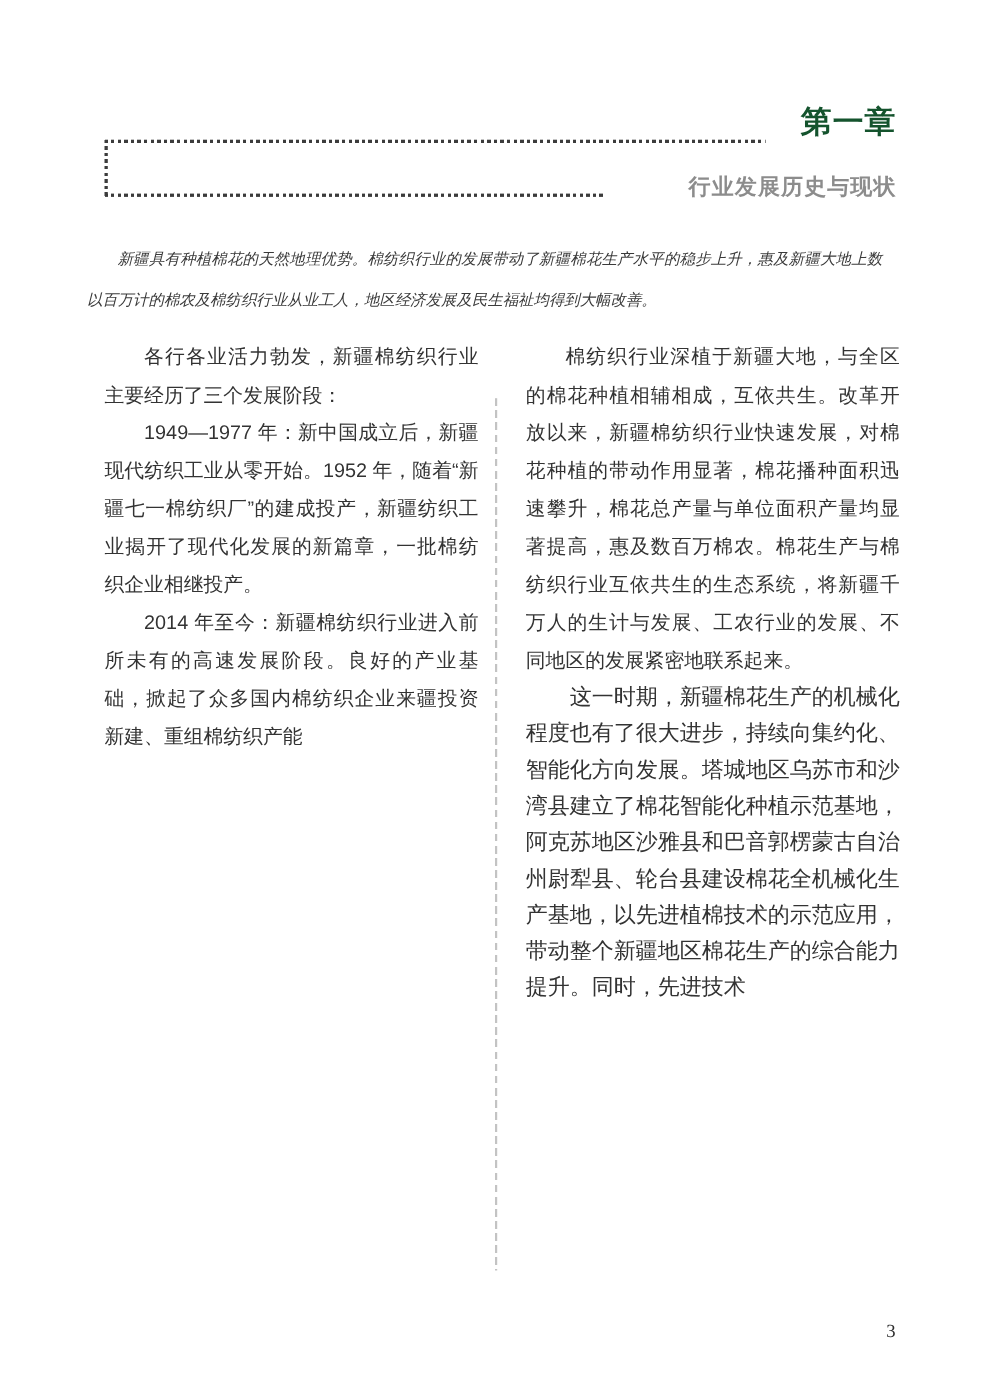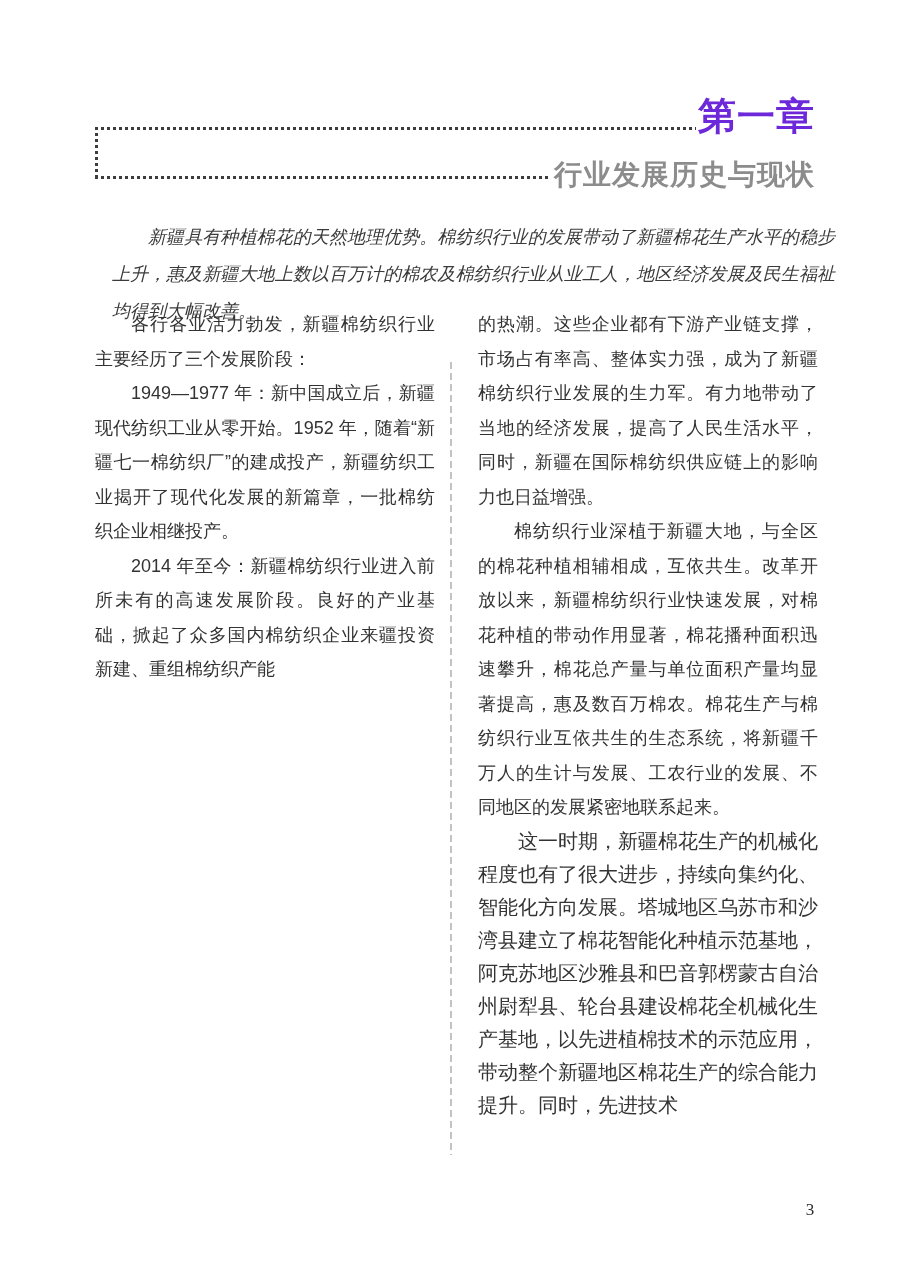--- a/index.html
+++ b/index.html
@@ -19,34 +19,34 @@
   }
   .hdash.top { left:95px; top:127px; width:601px; }
   .hdash.bottom { left:95px; top:176px; width:455px; }
   .vdash {
     position:absolute; width:3px;
     left:95px; top:127px; height:52px;
     background-image:repeating-linear-gradient(180deg,#3c3c3c 0 3px,transparent 3px 6px);
   }
   .chapter {
     position:absolute; top:96px; right:85px;
-    font-size:38px; font-weight:bold; color:#6d28d9;
+    font-size:28px; font-weight:bold; color:#14532d;
     letter-spacing:1px; line-height:1.1;
   }
   .chapter-subtitle {
     position:absolute; top:157px; right:85px;
-    font-size:28px; font-weight:bold; color:#8c8c8c;
+    font-size:20px; font-weight:bold; color:#8c8c8c;
     letter-spacing:1px; line-height:1.3;font-family:Liberation Serif, serif;
   }
   
   .intro {
-    position:absolute; left:112px; top:218px; width:723px;
+    position:absolute; left:79px; top:218px; width:723px;
     font-family:"DejaVu Serif", serif;
     font-style:italic;
-    font-size:18px; line-height:37px;
+    font-size:14px; line-height:37px;
     text-indent:2em; text-align:justify;
     color:#3a3a3a;
   }
   
   .columns {
     position:absolute; left:95px; top:307px; width:723px;
     display:flex;
   }
   .col { width:340px; }
   .col.left { margin-right:43px; }
@@ -94,21 +94,20 @@
 
   <div class="columns">
 
     <div class="col left">
       <p class="body-p">各行各业活力勃发，新疆棉纺织行业主要经历了三个发展阶段：</p>
       <p class="body-p">1949—1977 年：新中国成立后，新疆现代纺织工业从零开始。1952 年，随着“新疆七一棉纺织厂”的建成投产，新疆纺织工业揭开了现代化发展的新篇章，一批棉纺织企业相继投产。</p>
       <p class="body-p">2014 年至今：新疆棉纺织行业进入前所未有的高速发展阶段。良好的产业基础，掀起了众多国内棉纺织企业来疆投资新建、重组棉纺织产能</p>
     </div>
 
     <div class="col right">
-      <p class="body-p no-indent">的热潮。这些企业都有下游产业链支撑，市场占有率高、整体实力强，成为了新疆棉纺织行业发展的生力军。有力地带动了当地的经济发展，提高了人民生活水平，同时，新疆在国际棉纺织供应链上的影响力也日益增强。</p>
       <p class="body-p">棉纺织行业深植于新疆大地，与全区的棉花种植相辅相成，互依共生。改革开放以来，新疆棉纺织行业快速发展，对棉花种植的带动作用显著，棉花播种面积迅速攀升，棉花总产量与单位面积产量均显著提高，惠及数百万棉农。棉花生产与棉纺织行业互依共生的生态系统，将新疆千万人的生计与发展、工农行业的发展、不同地区的发展紧密地联系起来。</p>
       <p class="body-p tight">这一时期，新疆棉花生产的机械化程度也有了很大进步，持续向集约化、智能化方向发展。塔城地区乌苏市和沙湾县建立了棉花智能化种植示范基地，阿克苏地区沙雅县和巴音郭楞蒙古自治州尉犁县、轮台县建设棉花全机械化生产基地，以先进植棉技术的示范应用，带动整个新疆地区棉花生产的综合能力提升。同时，先进技术</p>
     </div>
 
   </div>
 
   <div class="page-number">3</div>
 
 </div>
 

